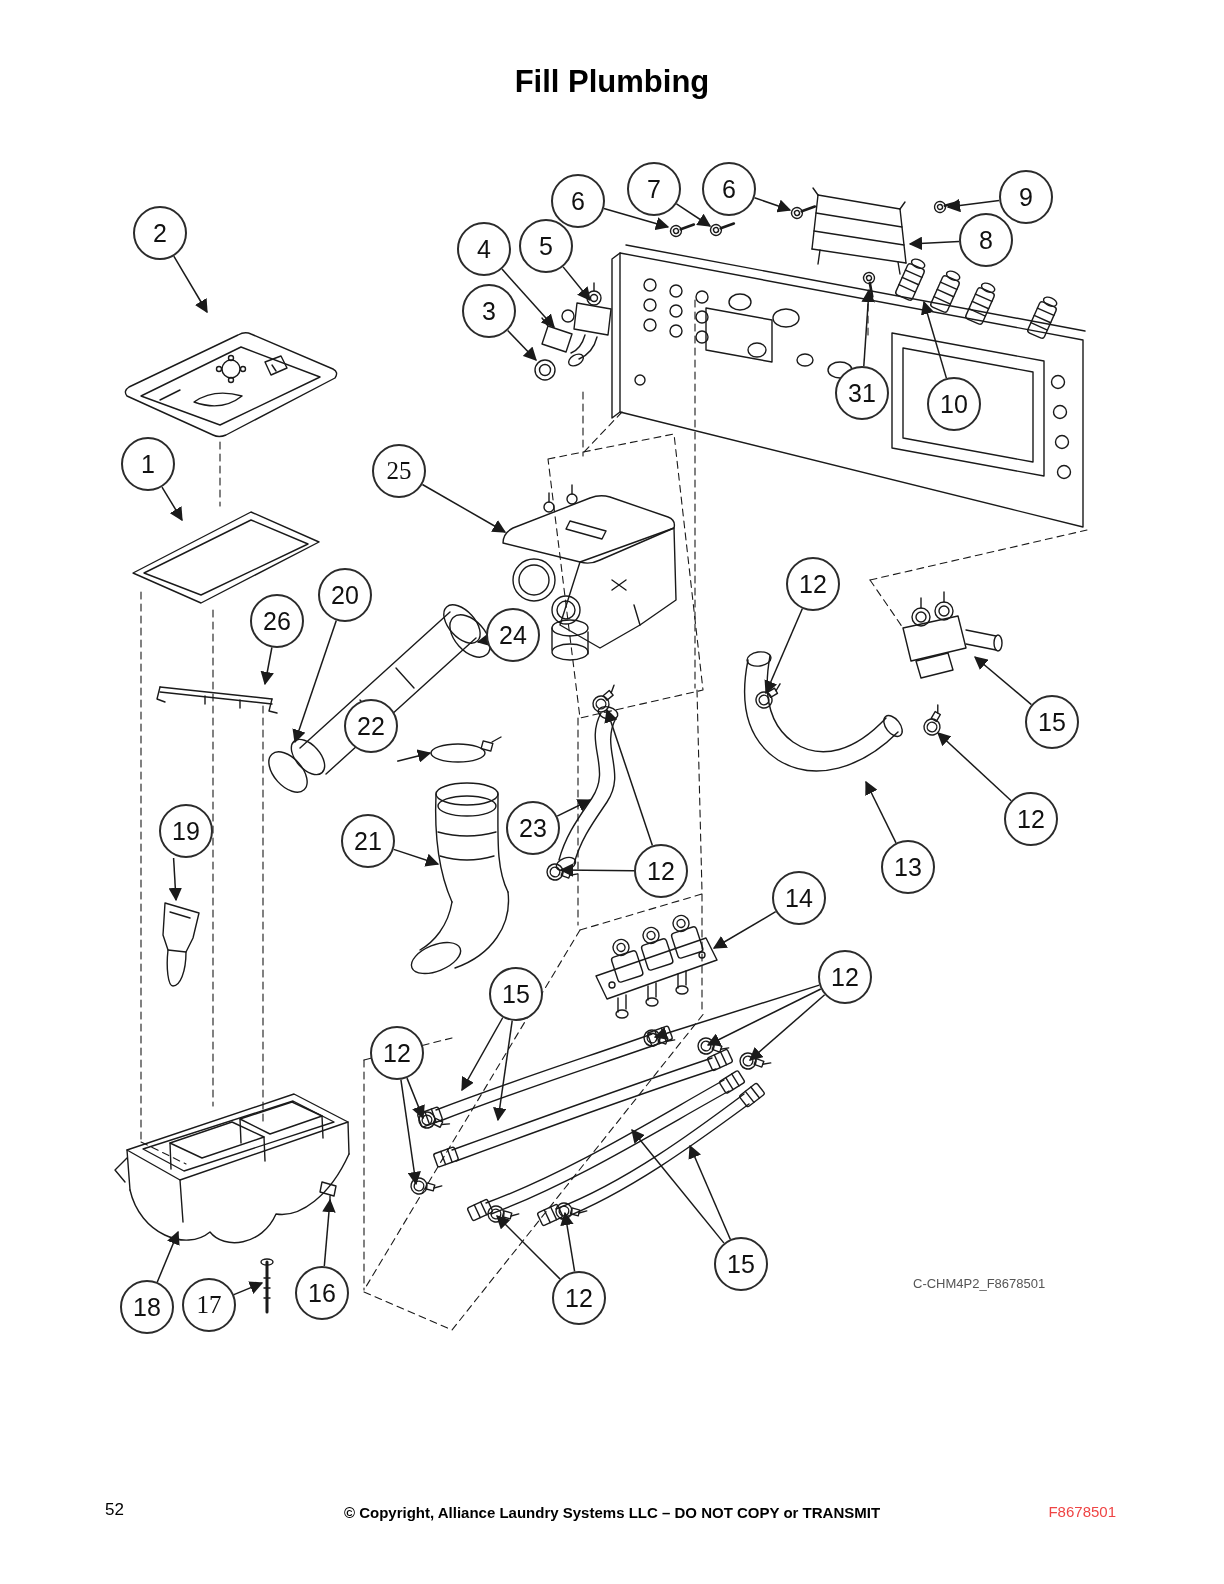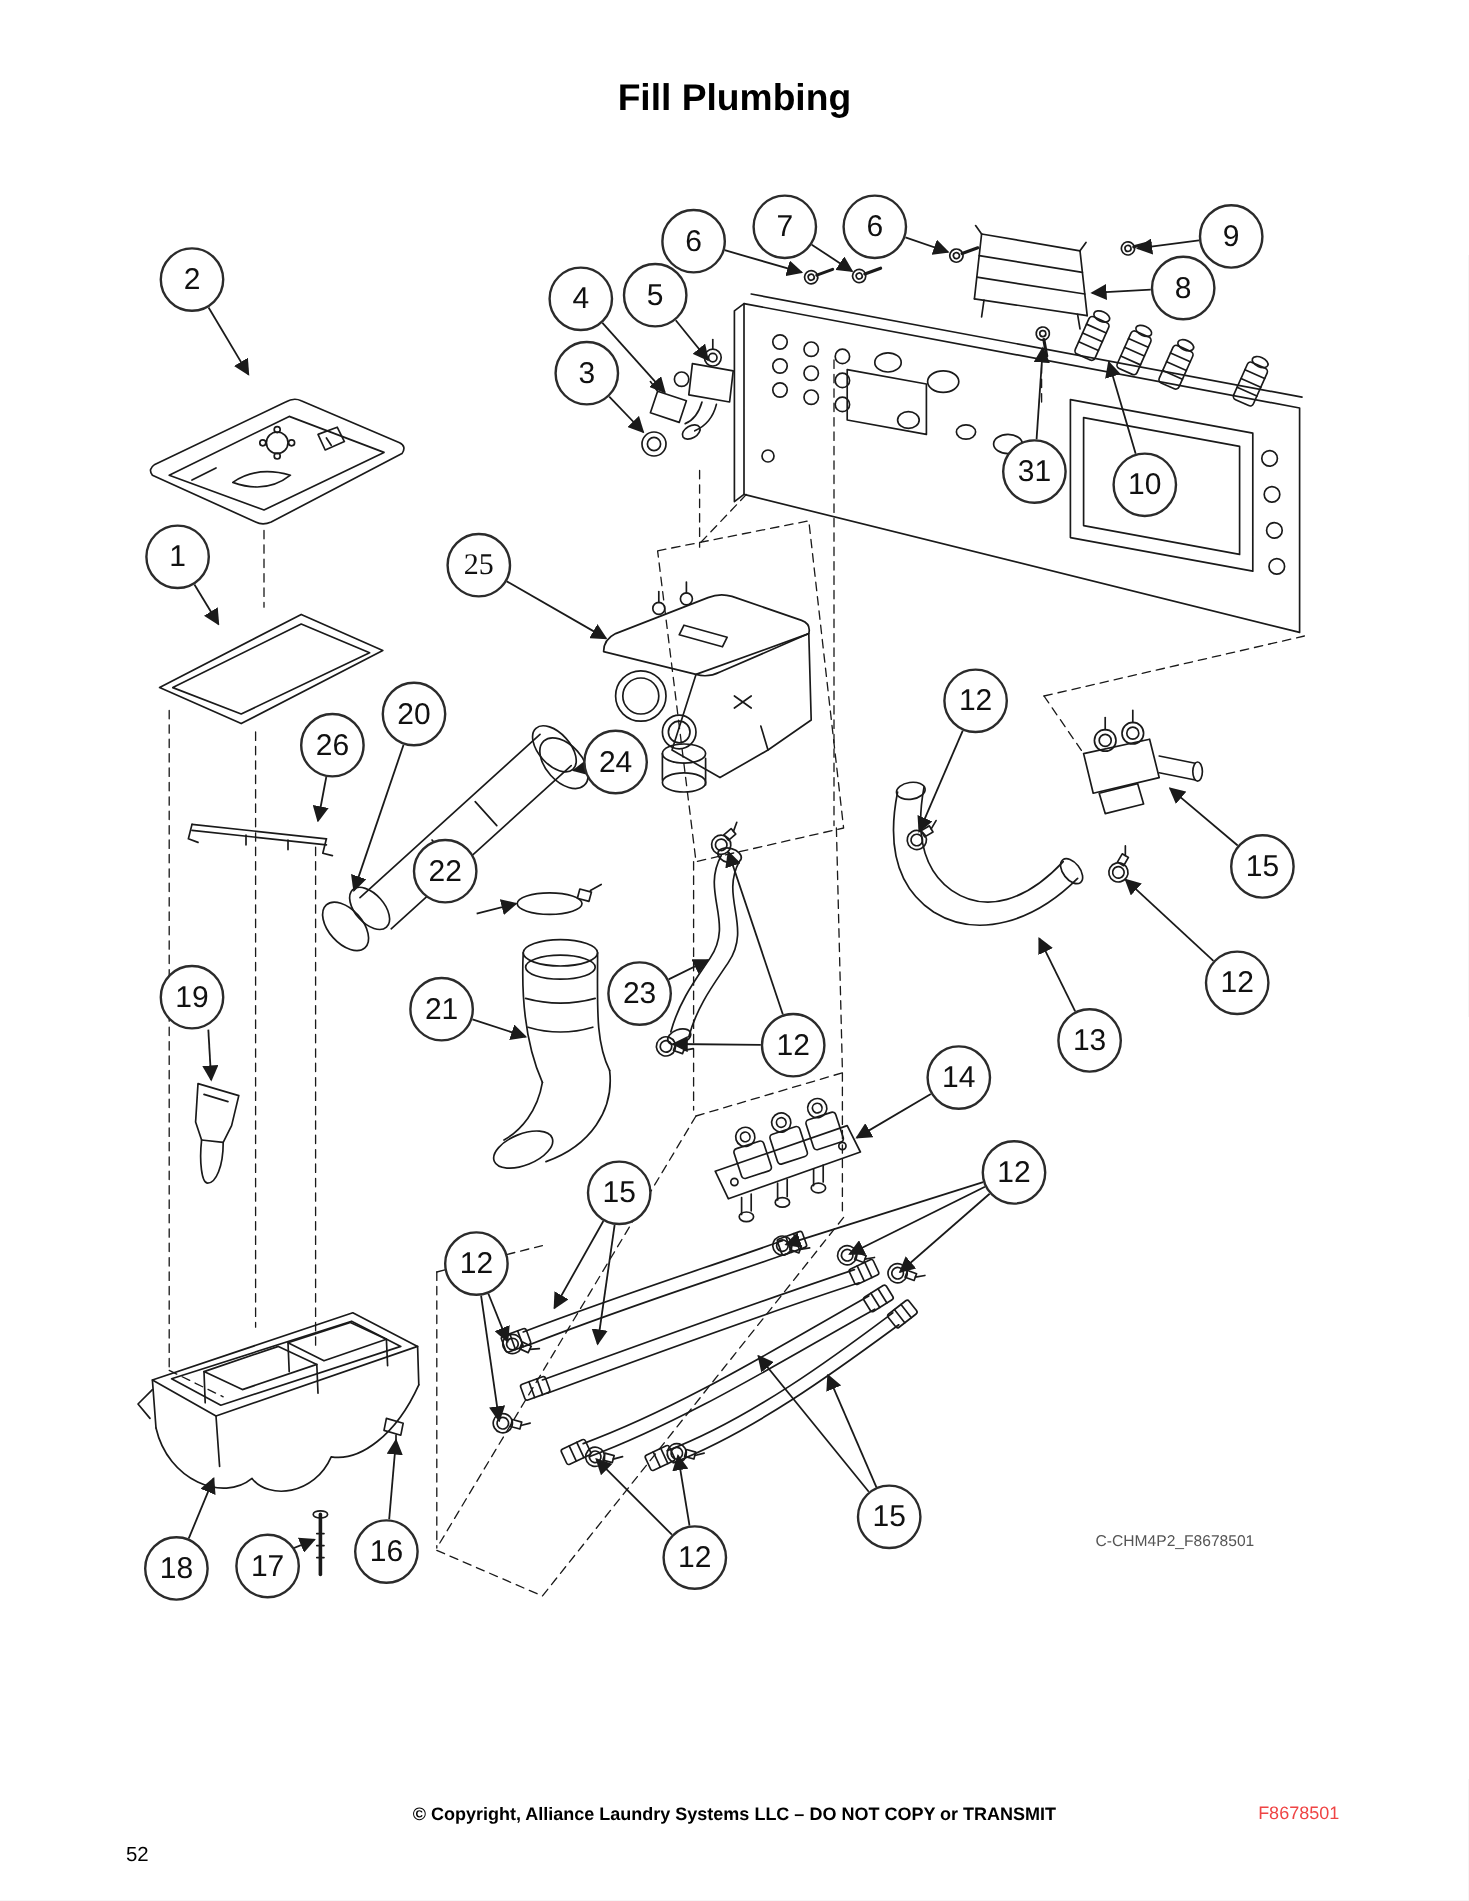--- a/index.html
+++ b/index.html
@@ -40,21 +40,21 @@
     color: #111;
   }
   .diagram-code {
     position: absolute;
     left: 913px; top: 1276px;
     font-size: 13px;
     color: #555;
   }
   .footer-left {
     position: absolute;
-    left: 105px; top: 1536px;
+    left: 105px; top: 1500px;
     font-size: 17px; color: #000;
   }
   .footer-center {
     position: absolute;
     left: 0; top: 1504px; width: 100%;
     text-align: center;
     font-size: 15px; font-weight: bold; color: #000;
   }
   .footer-right {
     position: absolute;
@@ -407,30 +407,30 @@
       <div class="callout" style="left: 121px; top: 437px;">1</div>
       <div class="callout" style="left: 372px; top: 444px; font-family: Liberation Serif, serif;">25</div>
       <div class="callout" style="left: 786px; top: 557px;">12</div>
       <div class="callout" style="left: 318px; top: 568px;">20</div>
       <div class="callout" style="left: 250px; top: 594px;">26</div>
       <div class="callout" style="left: 486px; top: 608px;">24</div>
       <div class="callout" style="left: 1025px; top: 695px;">15</div>
       <div class="callout" style="left: 344px; top: 699px; text-align: center;">22</div>
       <div class="callout" style="left: 506px; top: 801px;">23</div>
       <div class="callout" style="left: 1004px; top: 792px;">12</div>
-      <div class="callout" style="left: 133px; top: 804px;">19</div>
+      <div class="callout" style="left: 159px; top: 804px;">19</div>
       <div class="callout" style="left: 341px; top: 814px;">21</div>
       <div class="callout" style="left: 634px; top: 844px;">12</div>
       <div class="callout" style="left: 881px; top: 840px;">13</div>
       <div class="callout" style="left: 772px; top: 871px;">14</div>
       <div class="callout" style="left: 489px; top: 967px;">15</div>
       <div class="callout" style="left: 818px; top: 950px;">12</div>
       <div class="callout" style="left: 370px; top: 1026px;">12</div>
       <div class="callout" style="left: 120px; top: 1280px;">18</div>
-      <div class="callout" style="left: 196px; top: 1278px;">17</div>
+      <div class="callout" style="left: 182px; top: 1278px; font-family: Liberation Serif, serif;">17</div>
       <div class="callout" style="left: 295px; top: 1266px;">16</div>
       <div class="callout" style="left: 552px; top: 1271px;">12</div>
       <div class="callout" style="left: 714px; top: 1237px;">15</div>
     </div>
 
   <div class="diagram-code">C-CHM4P2_F8678501</div>
 
   <div class="footer-left">52</div>
   <div class="footer-center">© Copyright, Alliance Laundry Systems LLC – DO NOT COPY or TRANSMIT</div>
   <div class="footer-right">F8678501</div>

